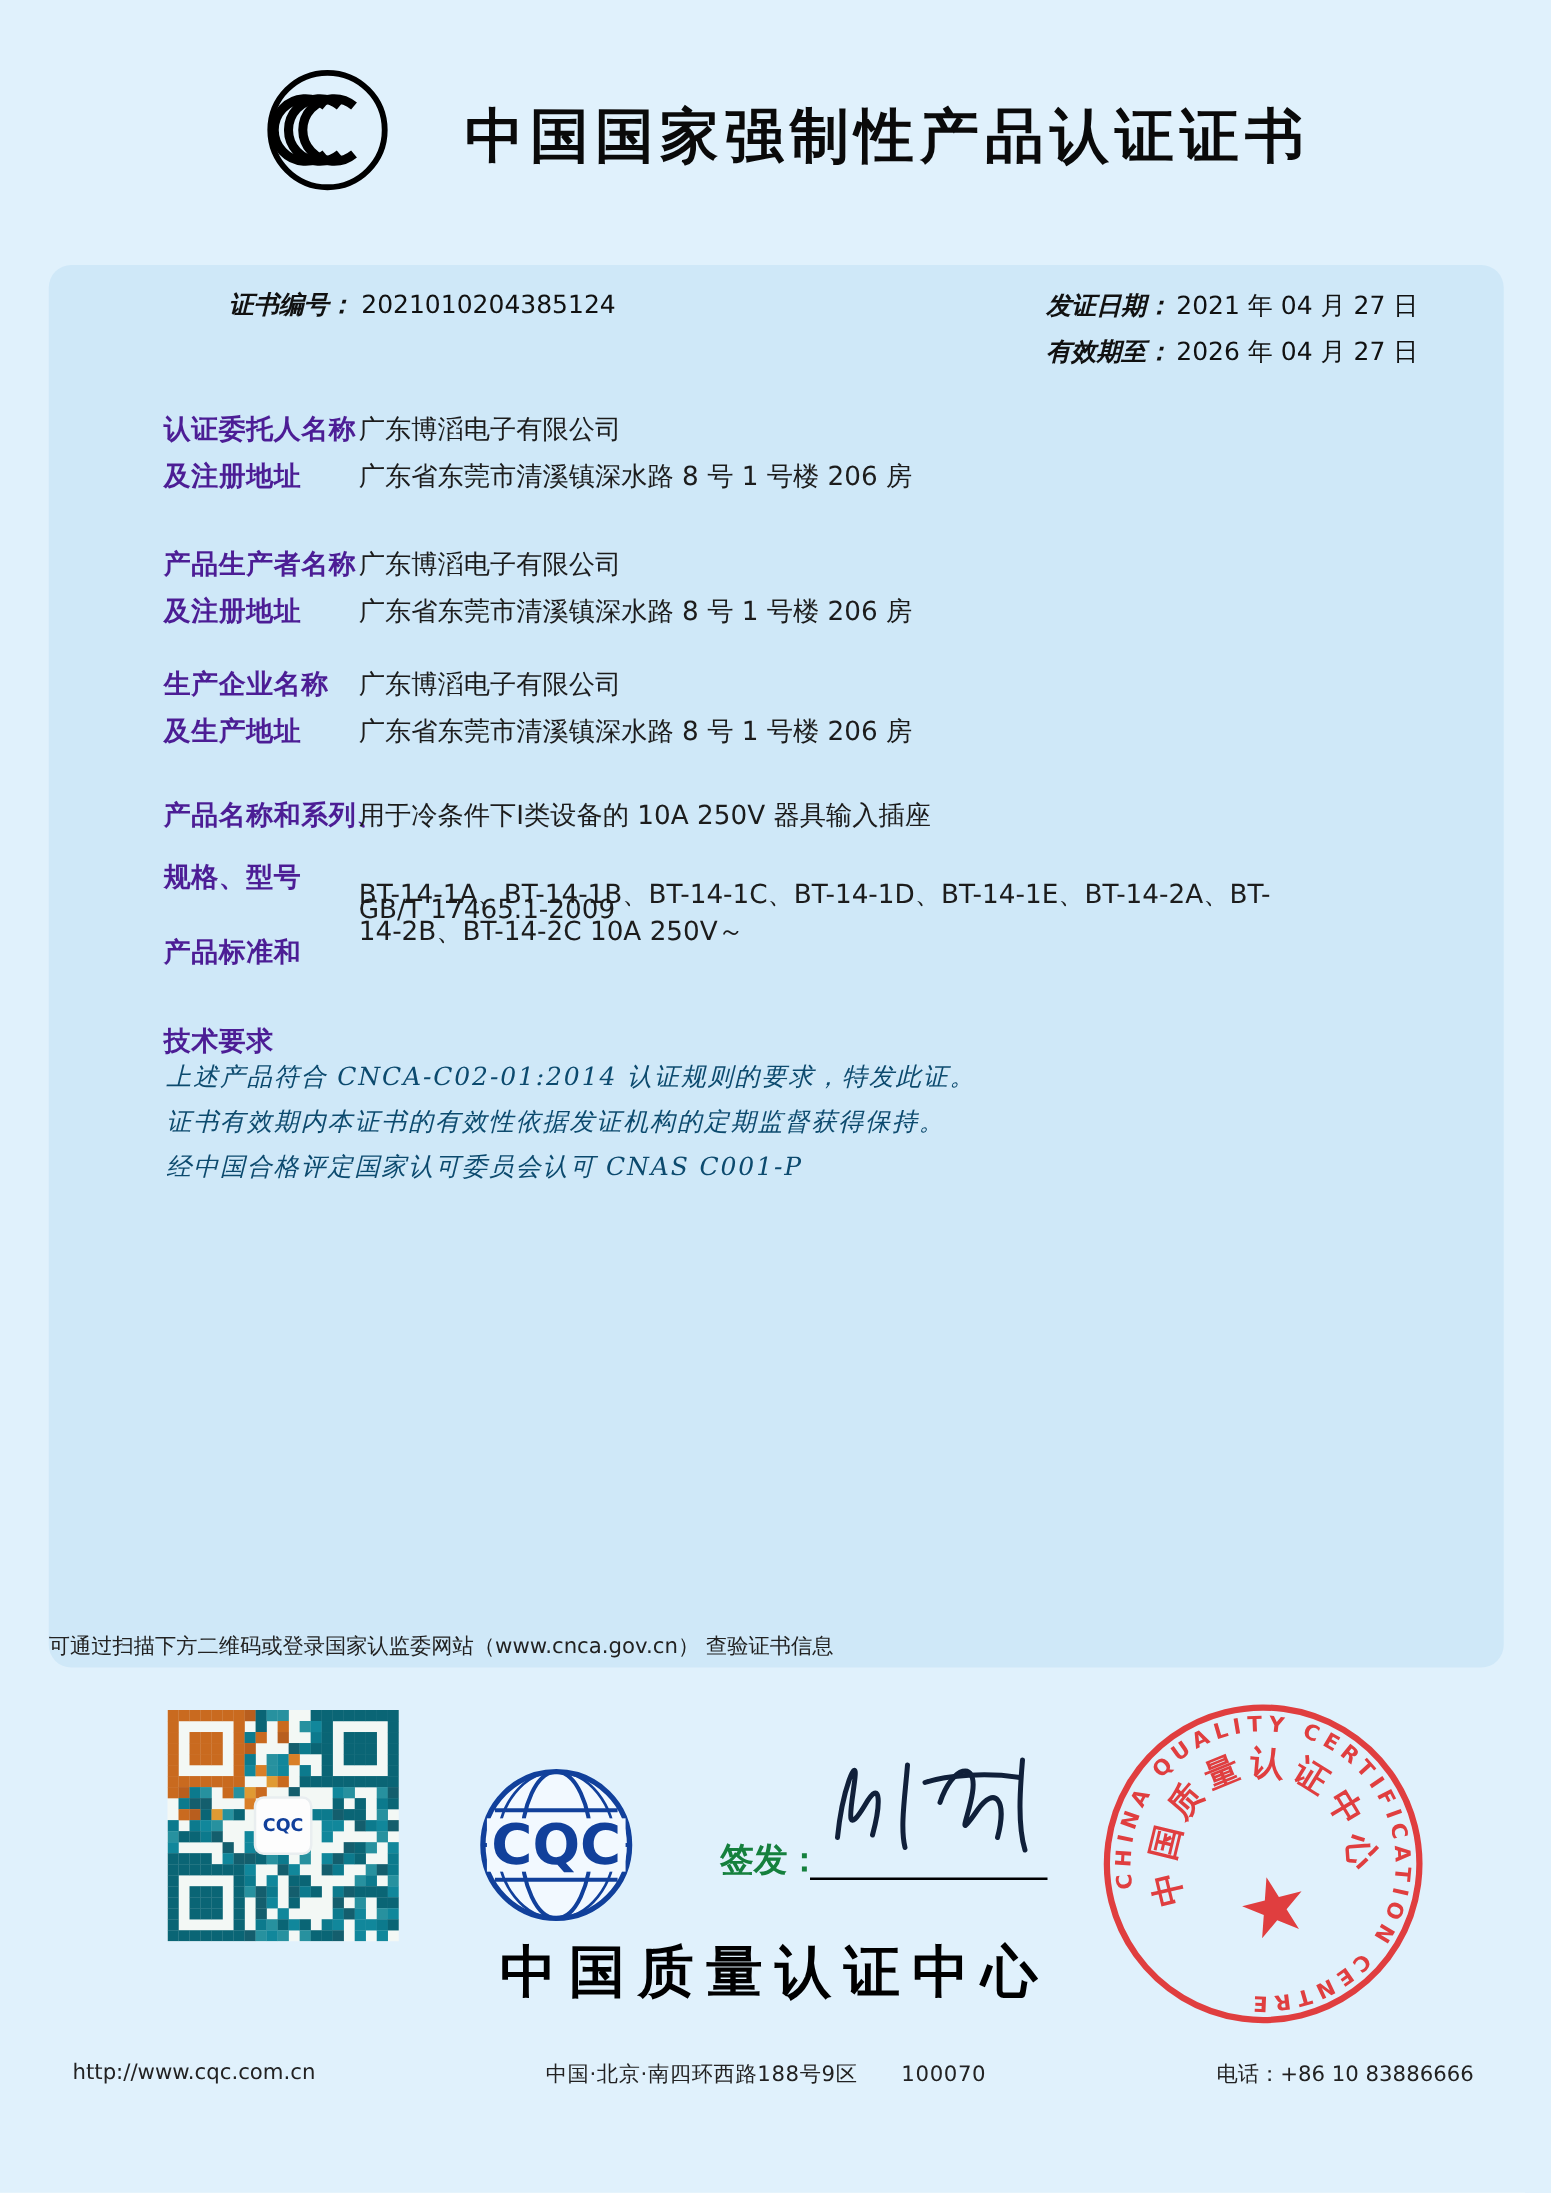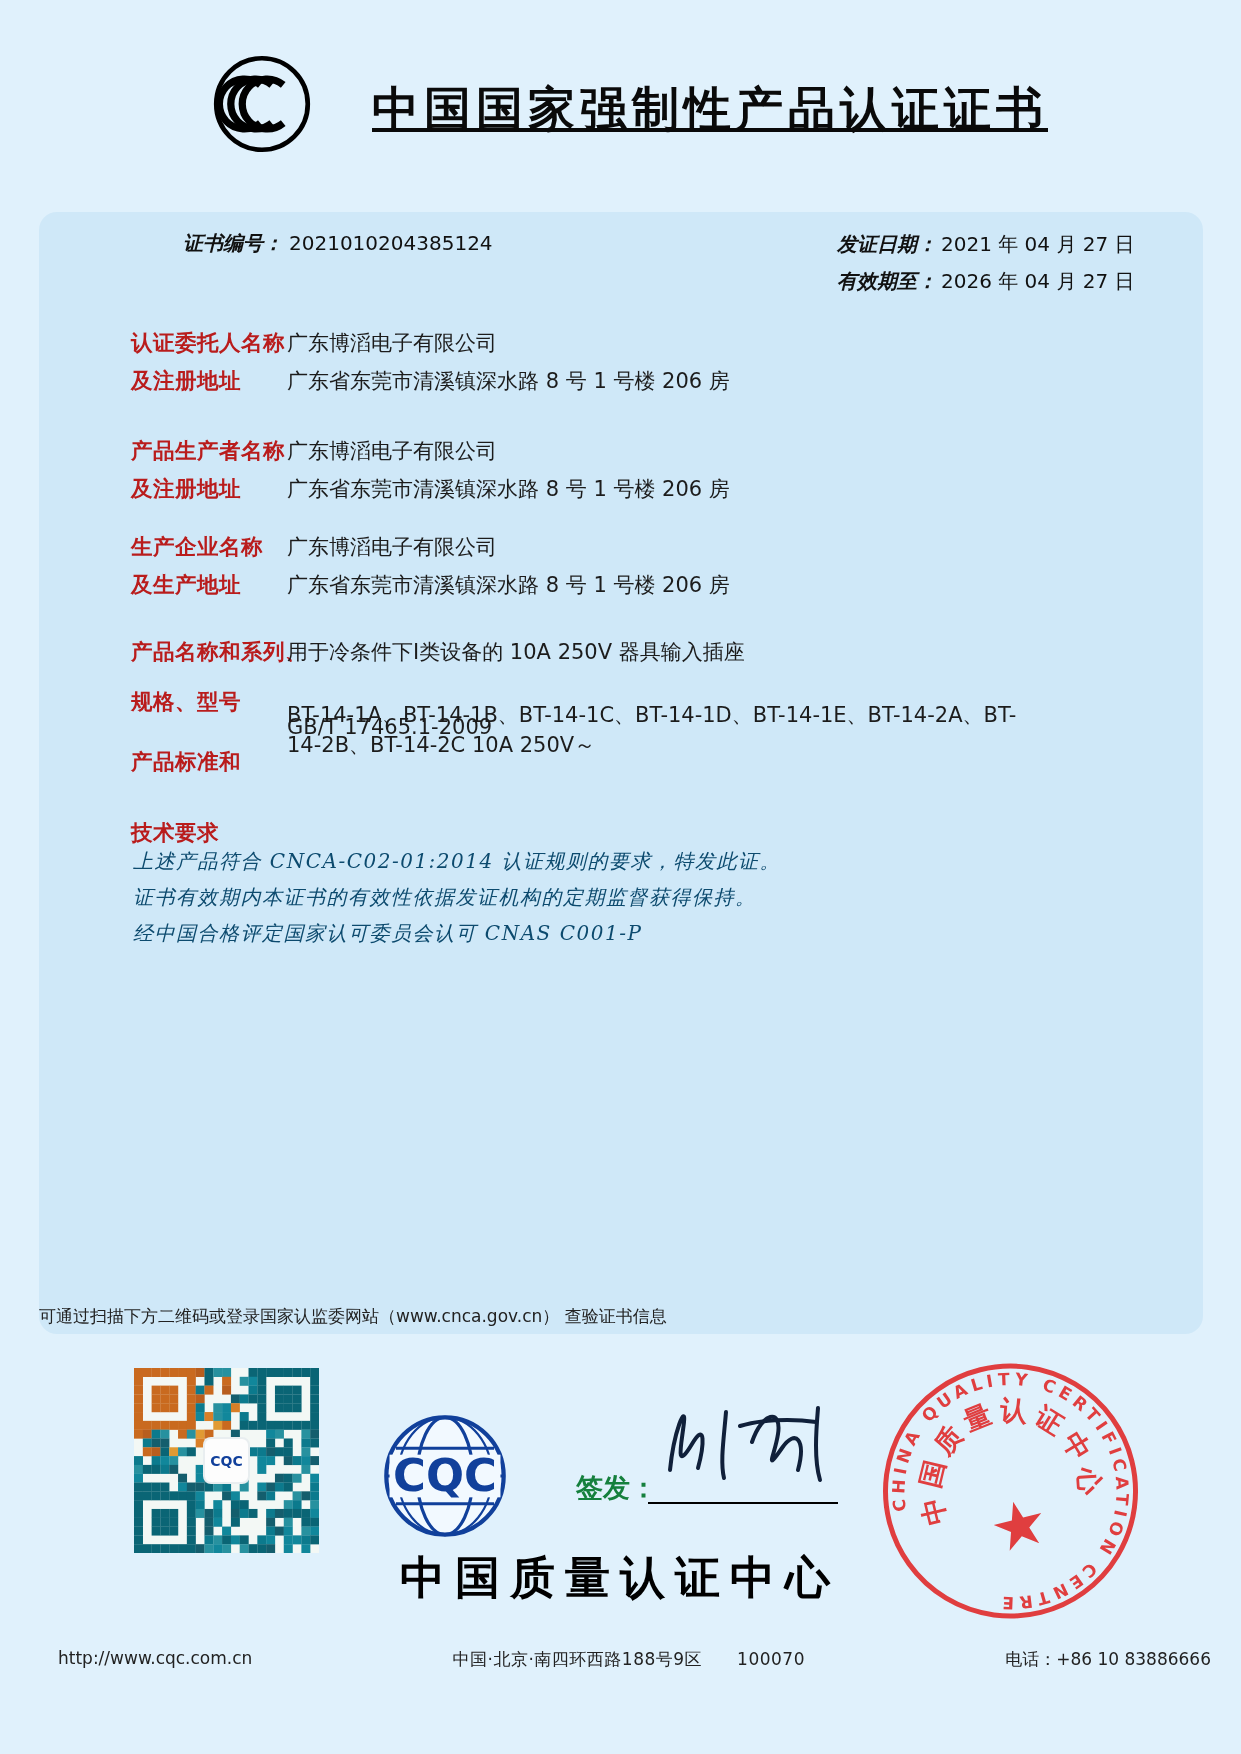--- a/index.html
+++ b/index.html
@@ -1,52 +1,52 @@
 <!DOCTYPE html>
 <html><head>
 <meta charset="utf-8">
 <style>
   html,body{margin:0;padding:0;}
   body{font-family:"DejaVu Sans","Liberation Sans",sans-serif;}
   #page{position:relative;width:1241px;height:1754px;background:#e0f1fc;overflow:hidden;}
   .abs{position:absolute;}
 
   
-  #header-title{left:372px;top:78px;font-size:47px;font-weight:900;letter-spacing:5px;color:#0a0a0a;text-decoration:underline;}
+  #header-title{left:372px;top:78px;font-size:47px;font-weight:900;letter-spacing:5px;color:#0a0a0a;}
   #ccc-logo{left:210px;top:52px;}
 
   
   #panel{left:39px;top:212px;width:1164px;height:1122px;background:#cfe8f8;border-radius:18px;}
 
   
   .kai{font-family:"DejaVu Serif","Liberation Serif",serif;font-style:italic;font-weight:700;}
   #cert-number-row{left:183px;top:230px;font-size:20px;color:#111;}
   #cert-number-row .val{font-style:normal;font-weight:400;font-family:"DejaVu Sans",sans-serif;margin-left:6px;}
   .date-row{left:837px;font-size:20px;color:#111;}
   .date-row .val{font-style:normal;font-weight:400;font-family:"DejaVu Sans",sans-serif;margin-left:4px;}
 
   
-  .flabel{left:131px;width:210px;font-size:21.5px;font-weight:700;color:#b91c1c;letter-spacing:0.5px;font-family:Liberation Serif, serif;}
+  .flabel{left:131px;width:210px;font-size:21.5px;font-weight:700;color:#4c1d95;letter-spacing:0.5px;font-family:Liberation Serif, serif;}
   .fvalue{left:287px;width:790px;font-size:21px;color:#1c1c1c;line-height:30px;}
 
   .stmt{left:133px;width:820px;font-size:20px;color:#0c4a6e;letter-spacing:1.5px;font-family:"DejaVu Serif","Liberation Serif",serif;font-style:italic;font-weight:500;}
 
   #note-line{left:39px;top:1305px;width:1164px;text-align:left;font-size:17px;color:#222;}
 
   
   #qr-box{left:134px;top:1368px;width:185px;height:185px;background:#f3f8f5;}
   #qr-grid{position:absolute;left:0;top:0;width:185px;height:185px;}
   #qr-center{position:absolute;left:69px;top:69px;width:47px;height:47px;background:#fdfdfd;border-radius:8px;display:flex;align-items:center;justify-content:center;font-weight:800;font-size:14px;color:#11409b;border:2px solid #e9eef0;box-sizing:border-box;}
   #cqc-globe{left:381px;top:1412px;}
   #sign-row-label{left:576px;top:1470px;font-size:27px;font-weight:700;color:#15803d;}
   #signature-svg{left:640px;top:1382px;}
   #sign-line{left:648px;top:1502px;width:190px;height:2px;background:#000;}
   #org-name{left:340px;top:1548px;width:560px;text-align:center;font-size:45px;font-weight:800;letter-spacing:10px;color:#000;}
   #stamp{left:872px;top:1352px;transform:rotate(-14deg);opacity:0.93;}
-  #page-footer{left:0;top:1648px;width:1241px;display:flex;justify-content:space-between;box-sizing:border-box;padding:0 30px 0 58px;font-size:17px;color:#222;}
+  #page-footer{left:0;top:1648px;width:1241px;display:flex;justify-content:space-between;box-sizing:border-box;padding:0 62px 0 58px;font-size:17px;color:#222;}
   #page-footer .mid{letter-spacing:0.5px;}
 </style>
 </head>
 <body>
 
 <div id="page">
 
   <div class="abs" id="ccc-logo">
     <svg width="104" height="104" viewBox="0 0 100 100">
       <circle cx="50" cy="50" r="44" fill="none" stroke="#000" stroke-width="4.5"></circle>

